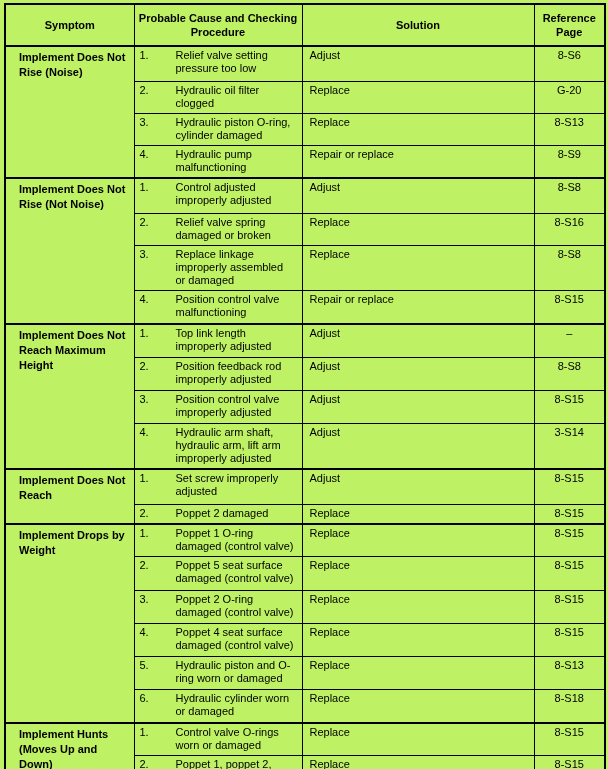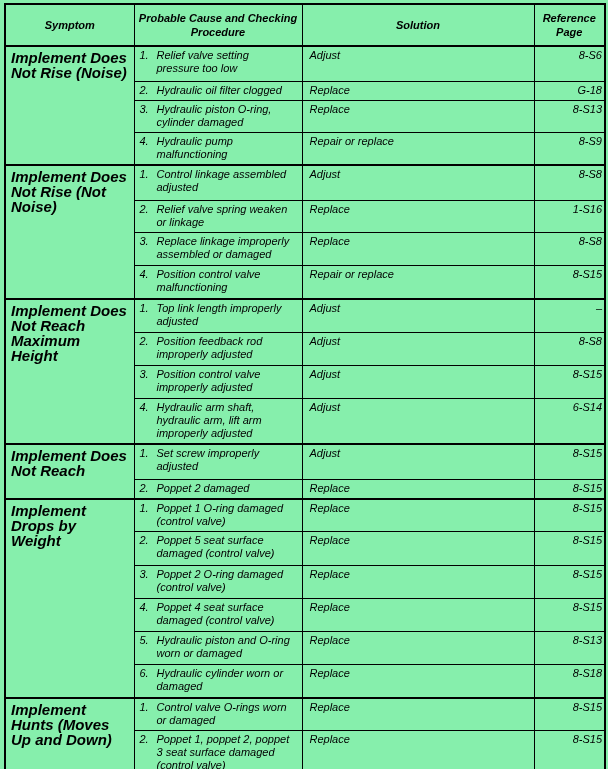--- a/index.html
+++ b/index.html
@@ -6,23 +6,22 @@
     margin: 0;
     padding: 0;
     background: #ffffff;
     font-family: "Liberation Sans", "DejaVu Sans", sans-serif;
     color: #000;
   }
   .page {
     width: 608px;
     height: 769px;
     position: relative;
-    background: #86efac;
+    background: #bef264;
     overflow: hidden;
-    font-style: italic;
   }
   table.ts {
     position: absolute;
     left: 4px;
     top: 3px;
     width: 600px;
     border-collapse: collapse;
     table-layout: fixed;
     border: 2px solid #000;
     font-size: 11px;
@@ -44,30 +43,30 @@
     font-weight: bold;
     font-size: 11px;
     line-height: 14px;
     padding: 3px 2px;
     height: 34px;
   }
   tr.section-start td { border-top: 2px solid #000; }
   thead tr th { border-bottom: 2px solid #000; }
   td.sym {
     font-weight: bold;
-    padding: 3px 4px 3px 5px;
+    padding: 3px 4px 3px 13px;
     line-height: 15px;
-    font-size: 15px;
+    font-size: 11px;
   }
   td.cause { padding: 2px 4px 3px 5px; }
   .cw { display: flex; }
   .num { flex: 0 0 17px; }
-  .ct  { flex: 1; padding-right: 4px; }
+  .ct  { flex: 1; padding-right: 4px; margin-left: 19px; }
   td.sol { padding: 2px 4px 3px 7px; }
-  td.ref { text-align: right; padding: 2px 2px 3px; }
+  td.ref { text-align: center; padding: 2px 2px 3px; }
 </style>
 </head>
 <body>
 
 <div class="page">
   <table class="ts">
     <colgroup>
       <col class="c-sym">
         <col class="c-cause">
         <col class="c-sol">
@@ -95,21 +94,21 @@
         <td class="ref">8-S6</td>
       </tr>
       <tr style="height:18px">
         <td class="cause">
             <div class="cw">
               <span class="num">2.</span>
               <span class="ct">Hydraulic oil filter clogged</span>
             </div>
           </td>
         <td class="sol">Replace</td>
-        <td class="ref">G-18</td>
+        <td class="ref">G-20</td>
       </tr>
       <tr style="height:31px">
         <td class="cause">
             <div class="cw">
               <span class="num">3.</span>
               <span class="ct">Hydraulic piston O-ring, cylinder damaged</span>
             </div>
           </td>
         <td class="sol">Replace</td>
         <td class="ref">8-S13</td>
@@ -123,35 +122,35 @@
           </td>
         <td class="sol">Repair or replace</td>
         <td class="ref">8-S9</td>
       </tr>
 
       <tr class="section-start" style="height:35px">
         <td class="sym" rowspan="4">Implement Does Not Rise (Not Noise)</td>
         <td class="cause">
             <div class="cw">
               <span class="num">1.</span>
-              <span class="ct">Control linkage assembled adjusted</span>
+              <span class="ct">Control adjusted improperly adjusted</span>
             </div>
           </td>
         <td class="sol">Adjust</td>
         <td class="ref">8-S8</td>
       </tr>
       <tr style="height:32px">
         <td class="cause">
             <div class="cw">
               <span class="num">2.</span>
-              <span class="ct">Relief valve spring weaken or linkage</span>
-            </div>
-          </td>
-        <td class="sol">Replace</td>
-        <td class="ref">1-S16</td>
+              <span class="ct">Relief valve spring damaged or broken</span>
+            </div>
+          </td>
+        <td class="sol">Replace</td>
+        <td class="ref">8-S16</td>
       </tr>
       <tr style="height:33px">
         <td class="cause">
             <div class="cw">
               <span class="num">3.</span>
               <span class="ct">Replace linkage improperly assembled or damaged</span>
             </div>
           </td>
         <td class="sol">Replace</td>
         <td class="ref">8-S8</td>
@@ -199,21 +198,21 @@
         <td class="ref">8-S15</td>
       </tr>
       <tr style="height:46px">
         <td class="cause">
             <div class="cw">
               <span class="num">4.</span>
               <span class="ct">Hydraulic arm shaft, hydraulic arm, lift arm improperly adjusted</span>
             </div>
           </td>
         <td class="sol">Adjust</td>
-        <td class="ref">6-S14</td>
+        <td class="ref">3-S14</td>
       </tr>
 
       <tr class="section-start" style="height:35px">
         <td class="sym" rowspan="2">Implement Does Not Reach</td>
         <td class="cause">
             <div class="cw">
               <span class="num">1.</span>
               <span class="ct">Set screw improperly adjusted</span>
             </div>
           </td>

